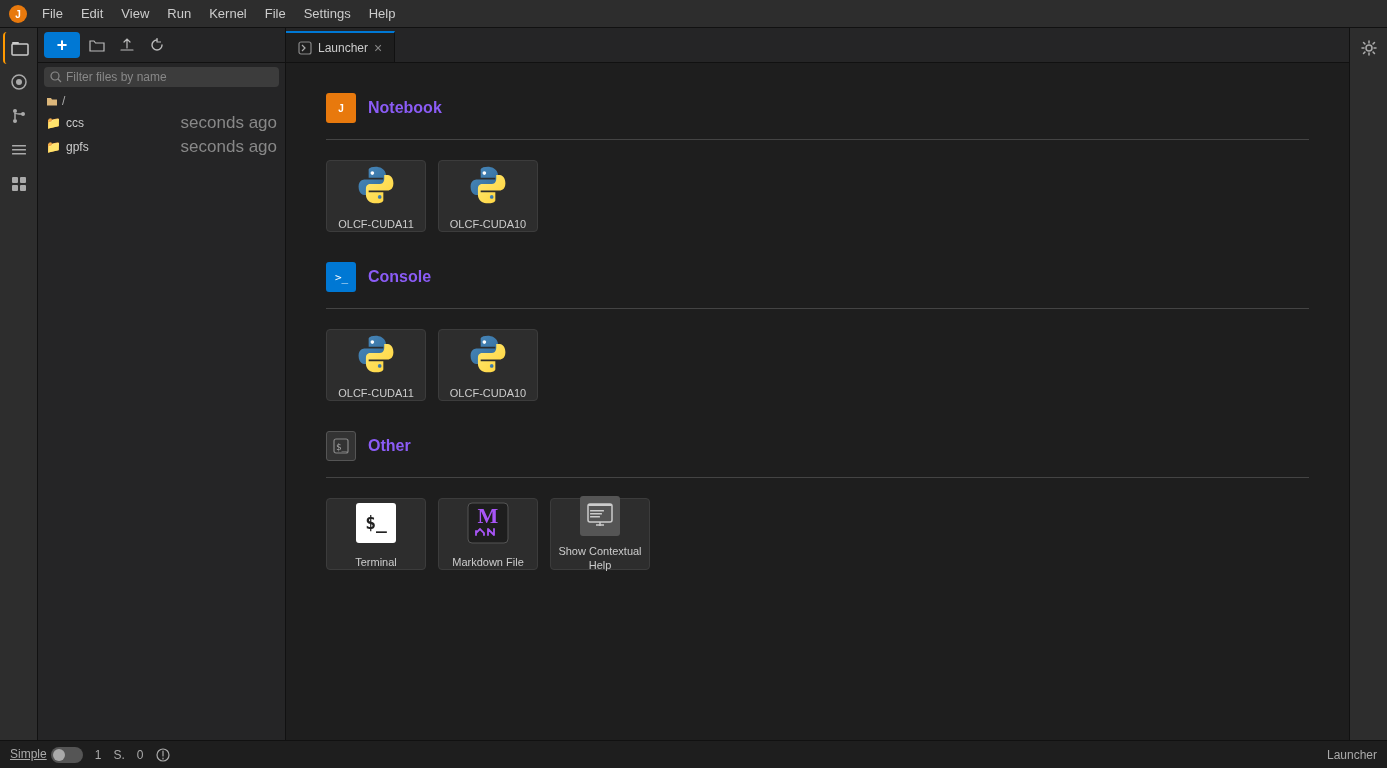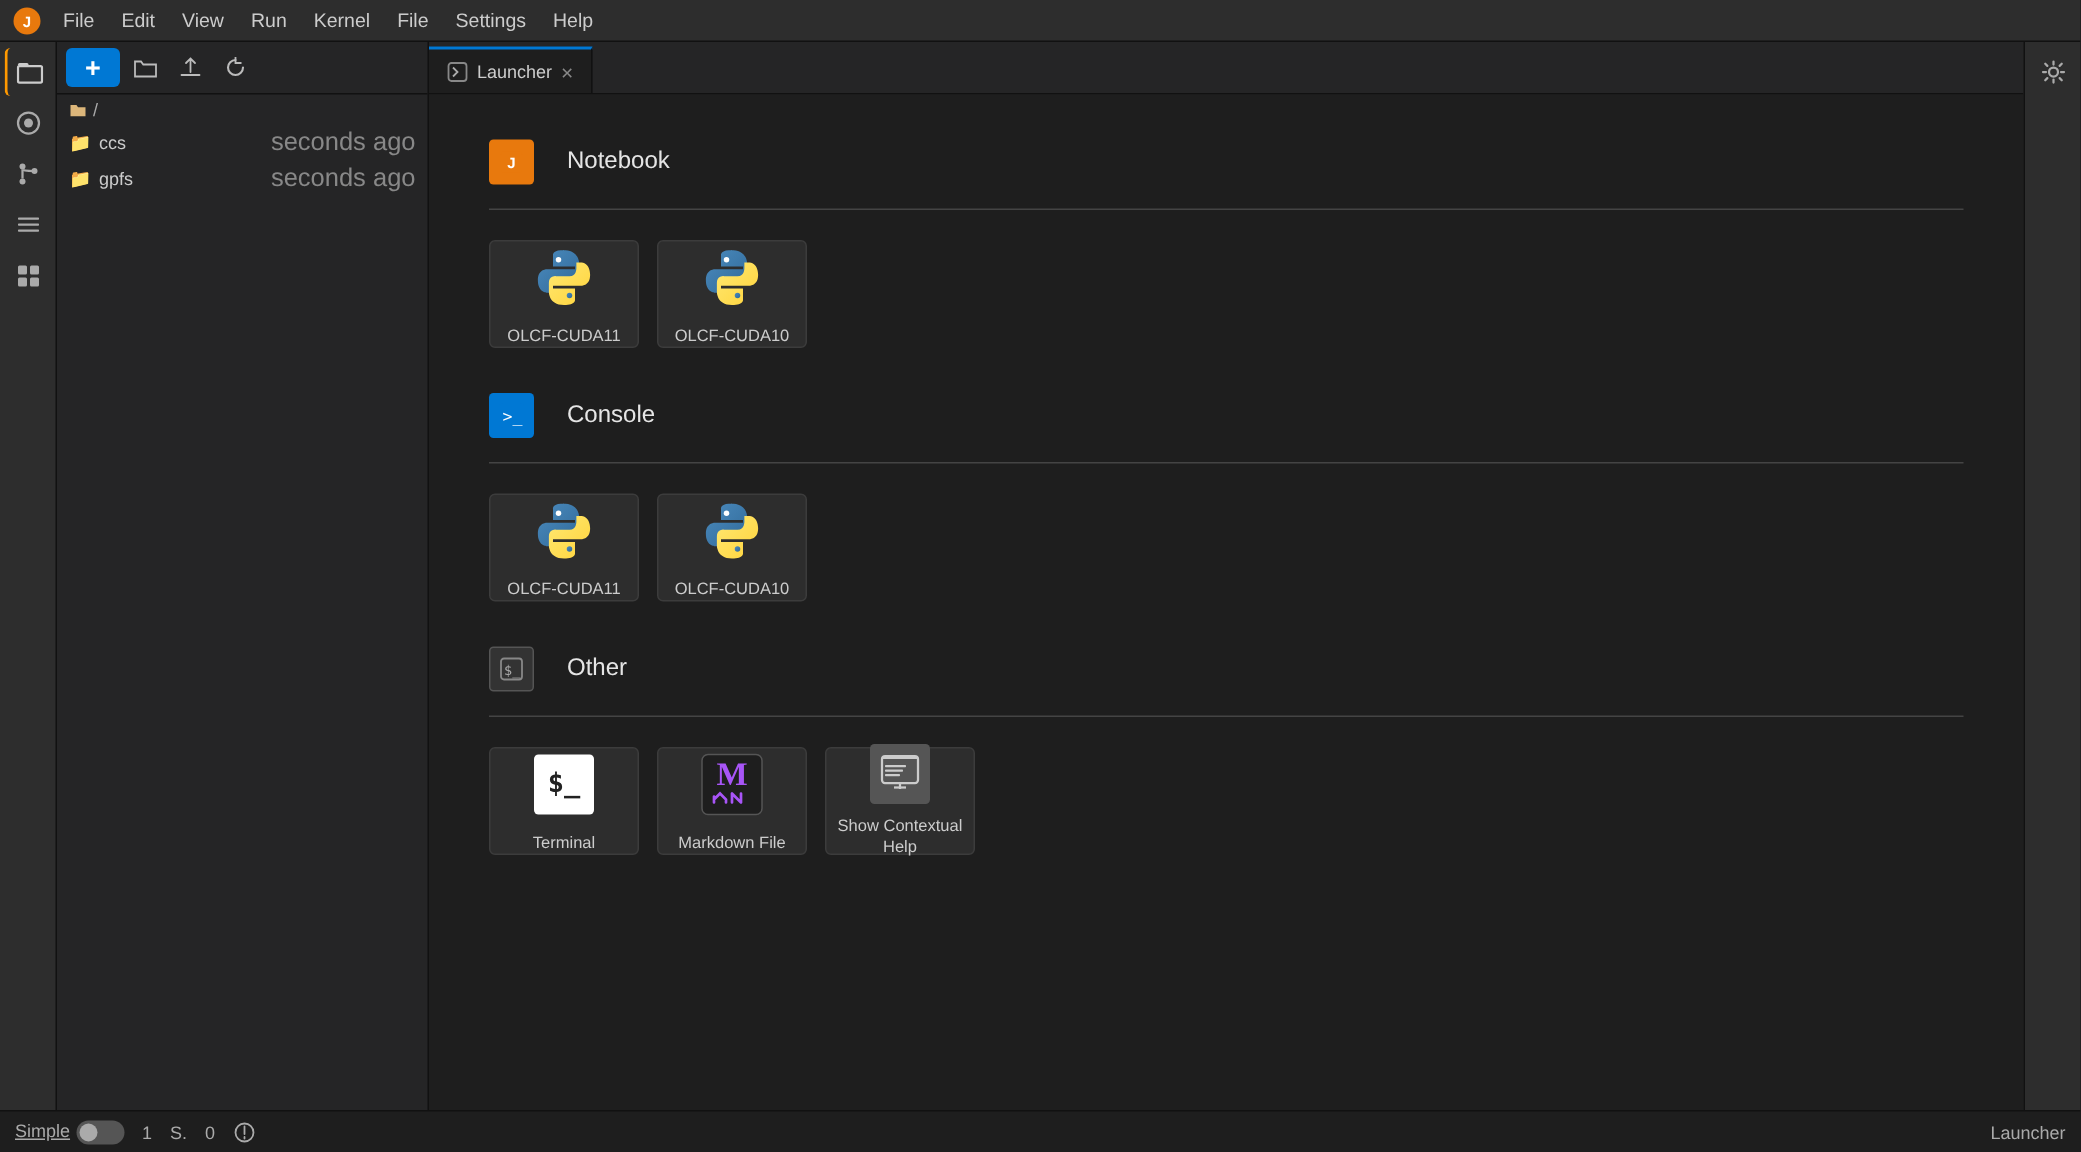--- a/index.html
+++ b/index.html
@@ -202,23 +202,22 @@
     }
 
     .section-header {
       display: flex;
       align-items: center;
       gap: 12px;
       margin-bottom: 16px;
     }
     .section-title {
       font-size: 16px;
-      color: #e5e5e5;
-      font-weight: normal;
-      margin-left: 10px;
+      color: #8b5cf6;
+      font-weight: bold;
     }
     .section-divider {
       height: 1px;
       background: #444;
       margin-bottom: 20px;
     }
 
     .cards-row {
       display: flex;
       gap: 12px;
@@ -479,20 +478,27 @@
         </svg>
       </button>
       <button class="toolbar-btn">
         <svg width="16" height="16" viewBox="0 0 16 16" fill="none">
           <path d="M13 8A5 5 0 1 1 8 3" stroke="#bbb" stroke-width="1.4" fill="none" stroke-linecap="round"></path>
           <polyline points="8,0 8,4 12,4" fill="none" stroke="#bbb" stroke-width="1.2" transform="translate(0,1)"></polyline>
         </svg>
       </button>
     </div>
 
+    <div class="search-bar">
+      <svg width="12" height="12" viewBox="0 0 12 12">
+        <circle cx="5" cy="5" r="4" fill="none" stroke="#888" stroke-width="1.2"></circle>
+        <line x1="8" y1="8" x2="11" y2="11" stroke="#888" stroke-width="1.2"></line>
+      </svg>
+      <input type="text" placeholder="Filter files by name" style="">
+    </div>
 
     <div class="breadcrumb">
       <svg width="12" height="12" viewBox="0 0 12 12">
         <path d="M1 3h4l1 1.5H11v6H1V3z" fill="#dcb67a"></path>
       </svg>
       <span>/ </span>
     </div>
 
 
     <div class="file-list">

